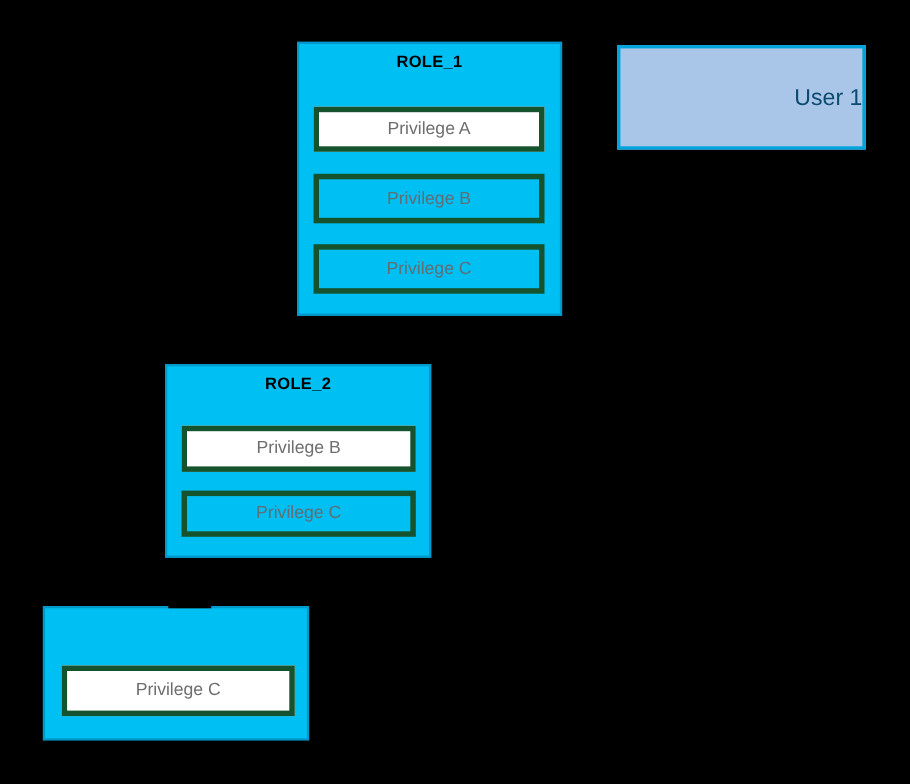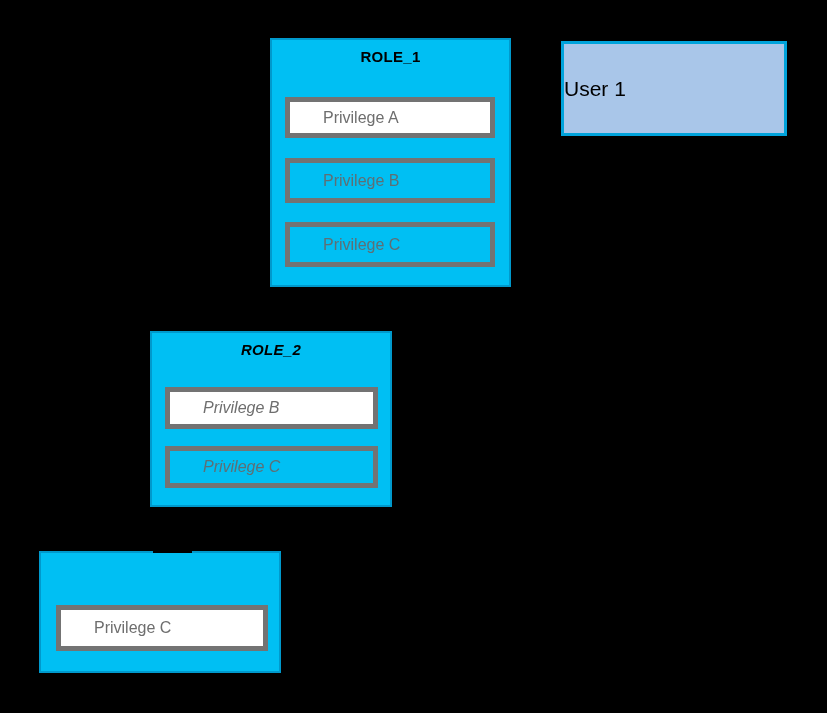--- a/index.html
+++ b/index.html
@@ -13,41 +13,41 @@
   .canvas { position: absolute; left: 0; top: 0; width: 767px; height: 713px; }
 
   
   .role {
     position: absolute;
     box-sizing: border-box;
     background: #00BFF3;
     border: 2px solid #0099CC;
   }
   .role1 { left: 270px; top: 38px;  width: 241px; height: 249px; }
-  .role2 { left: 150px; top: 331px; width: 242px; height: 176px; font-style: italic; }
+  .role2 { left: 150px; top: 331px; width: 242px; height: 176px; }
   .role3 { left: 39px;  top: 551px; width: 242px; height: 122px; }
 
   .role-title {
     padding-top: 8px;
     text-align: center;
     font-size: 15px;
     font-weight: 700;
     letter-spacing: 0.3px;
     color: #000000;
   }
 
   
   .priv {
     position: absolute;
     box-sizing: border-box;
-    border: 5px solid #737373;
+    border: 5px solid #14532d;
     display: flex;
     align-items: center;
+    justify-content: center;
     font-size: 16px;
-    padding-left: 33px;
   }
   .priv.white { background: #FFFFFF; color: #6E6E6E; }
   .priv.cyan  { background: #00BFF3; color: #5E6F75; }
 
   .r1a { left: 13px; top: 57px;  width: 210px; height: 41px; }
   .r1b { left: 13px; top: 118px; width: 210px; height: 45px; }
   .r1c { left: 13px; top: 182px; width: 210px; height: 45px; }
 
   .r2b { left: 13px; top: 54px;  width: 213px; height: 42px; }
   .r2c { left: 13px; top: 113px; width: 213px; height: 42px; }
@@ -57,23 +57,23 @@
   
   .user {
     position: absolute;
     left: 561px; top: 41px;
     width: 226px; height: 95px;
     box-sizing: border-box;
     background: #A9C6E9;
     border: 3px solid #00A3DB;
     display: flex;
     align-items: center;
-    justify-content: flex-start;
+    justify-content: flex-end;
     font-size: 21px;
-    color: #000000;
+    color: #0c4a6e;
   }
 
   
   .arrow-frag {
     position: absolute;
     left: 153px; top: 549px;
     width: 39px; height: 4px;
     background: #000000;
   }
 </style>

